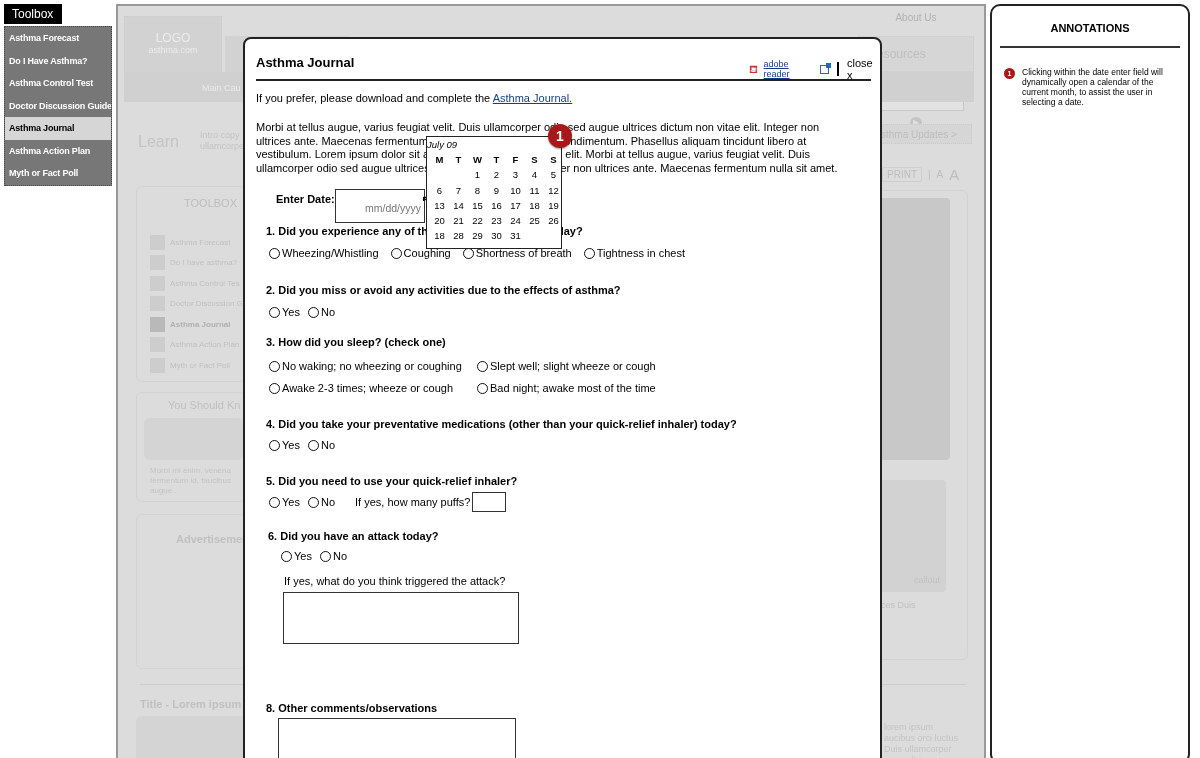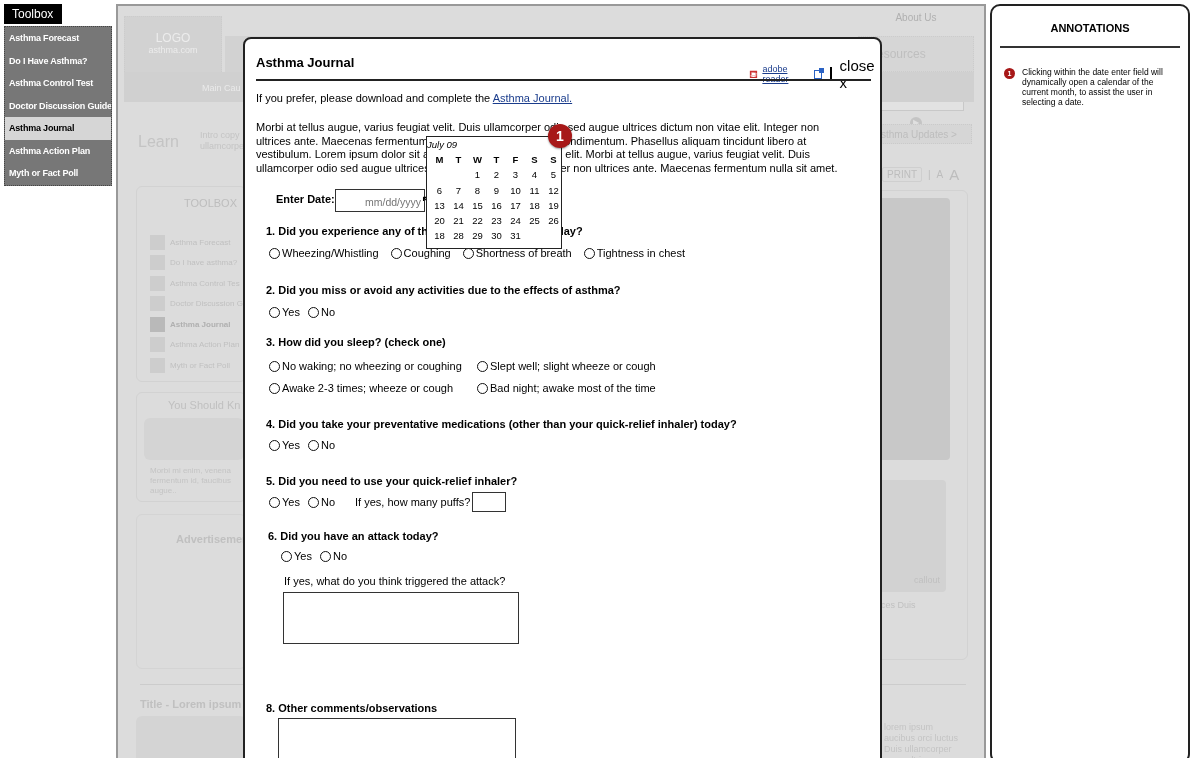--- a/index.html
+++ b/index.html
@@ -53,27 +53,27 @@
   
   #modal { left: 243px; top: 37px; width: 639px; height: 730px; background: #fff; border: 2px solid #222; border-radius: 8px; }
   #modal-title { left: 11px; top: 16px; font-size: 13px; font-weight: bold; }
   #modal-rule { left: 11px; top: 40px; width: 615px; height: 2px; background: #222; }
   #adobe { left: 504px; top: 18px; display: flex; align-items: center; gap: 3px; font-size: 9px; }
   #adobe-icon { width: 12px; height: 12px; color: #c33; font-size: 11px; line-height: 12px; }
   #adobe-link { color: #1a3c8c; text-decoration: underline; }
   #ext-icon { width: 9px; height: 9px; border: 1px solid #2a62c4; position: relative; margin-left: 2px; }
   #ext-icon::after { content: ""; position: absolute; right: -3px; top: -3px; width: 5px; height: 5px; background: #2a62c4; }
   #adobe-sep { width: 2px; height: 14px; background: #000; margin: 0 5px; }
-  #close-btn { font-size: 15px; cursor: pointer; }
+  #close-btn { font-size: 11px; cursor: pointer; }
   #prefer { left: 11px; top: 53px; font-size: 11px; }
   #prefer a { color: #1a3c8c; text-decoration: underline; }
   #lorem { left: 11px; top: 82px; width: 600px; font-size: 11px; line-height: 13.6px; }
 
   #date-label { left: 31px; top: 154px; font-size: 11px; font-weight: bold; }
-  #date-input { left: 90px; top: 150px; width: 90px; height: 23px; border: 1px solid #333; font-size: 10.5px; color: #777; text-align: right; padding: 3px 3px 0 0; font-family: "Liberation Sans", sans-serif; background: #fff; }
+  #date-input { left: 90px; top: 150px; width: 90px; height: 34px; border: 1px solid #333; font-size: 10.5px; color: #777; text-align: right; padding: 3px 3px 0 0; font-family: "Liberation Sans", sans-serif; background: #fff; }
   #cursor-icon { left: 176px; top: 154px; font-size: 14px; line-height: 14px; }
 
   #calendar { left: 181px; top: 97px; width: 136px; height: 113px; background: #fff; border: 1.5px solid #222; }
   #cal-title { position: absolute; left: 0; width: 100%; top: 2px; font-size: 9.5px; font-style: italic; }
   #cal-grid { position: absolute; left: 3px; top: 17px; display: grid; grid-template-columns: repeat(7, 19px); grid-auto-rows: 15.3px; font-size: 9.5px; }
   #cal-grid div { text-align: center; }
   #cal-grid .hd { font-weight: bold; }
   #cal-grid .d { cursor: pointer; }
 
   #badge { left: 548px; top: 124px; width: 24px; height: 24px; background: #a71818; border-radius: 50%; color: #fff; font-size: 14px; font-weight: bold; text-align: center; line-height: 24px; box-shadow: 0 1px 2px rgba(0,0,0,.4); }

